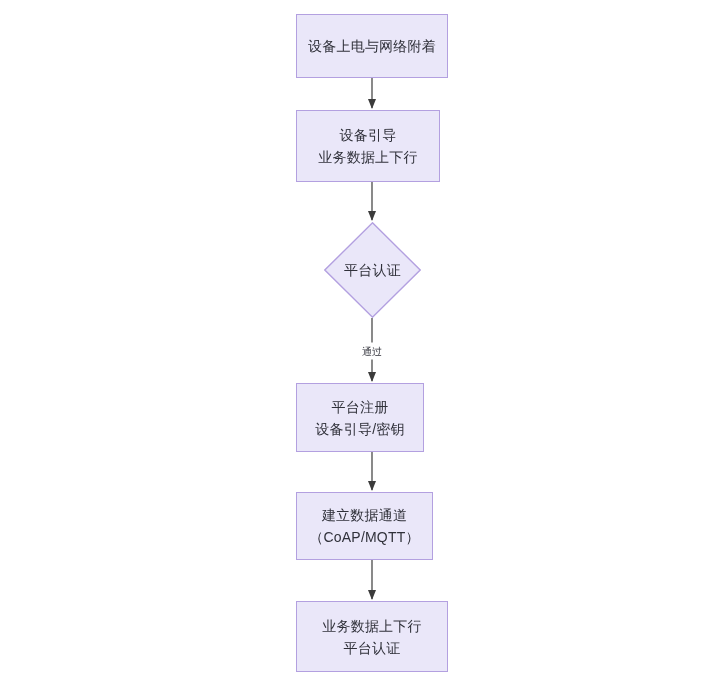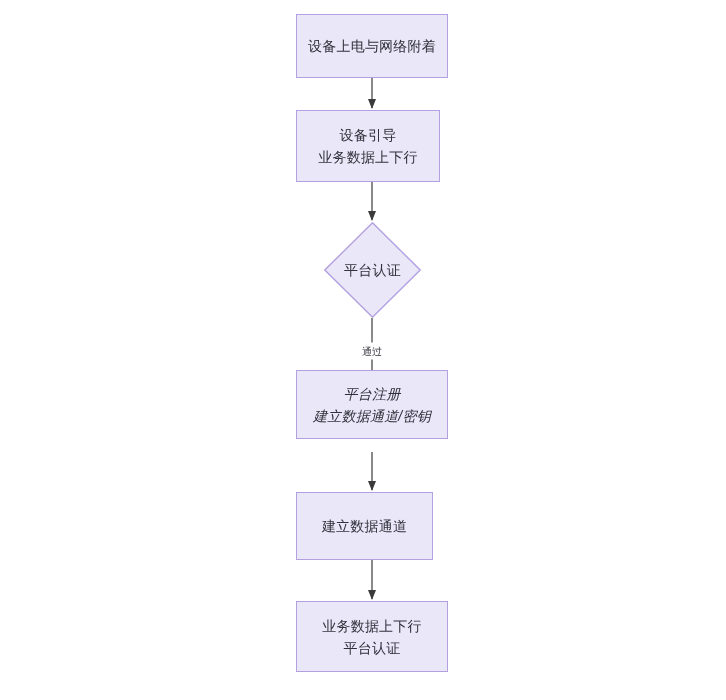--- a/index.html
+++ b/index.html
@@ -102,27 +102,28 @@
     <span class="node-line">业务数据上下行</span>
   </div>
 
   <div class="node node-decision" style="left:324px; top:222px; width:97px; height:96px;">
     <svg class="diamond-shape" viewBox="0 0 97 96" preserveAspectRatio="none">
       <polygon points="48.5,0.8 96.2,48 48.5,95.2 0.8,48" fill="#eae7f9" stroke="#b3a0e0" stroke-width="1.4"></polygon>
     </svg>
     <span class="node-line diamond-label">平台认证</span>
   </div>
 
-  <div class="node node-process" style="left:296px; top:370px; width:152px; height:69px;font-style:italic;">
+  <div class="node node-process" style="left:296px; top:383px; width:128px; height:69px;">
     <span class="node-line">平台注册</span>
-    <span class="node-line">建立数据通道/密钥</span>
+    <span class="node-line">设备引导/密钥</span>
   </div>
 
   <div class="node node-process" style="left:296px; top:492px; width:137px; height:68px;">
     <span class="node-line">建立数据通道</span>
+    <span class="node-line">（CoAP/MQTT）</span>
   </div>
 
   <div class="node node-process" style="left:296px; top:601px; width:152px; height:71px;">
     <span class="node-line">业务数据上下行</span>
     <span class="node-line">平台认证</span>
   </div>
 
   <div class="edge-label" style="left:372px; top:351px;">通过</div>
 
 </div>

